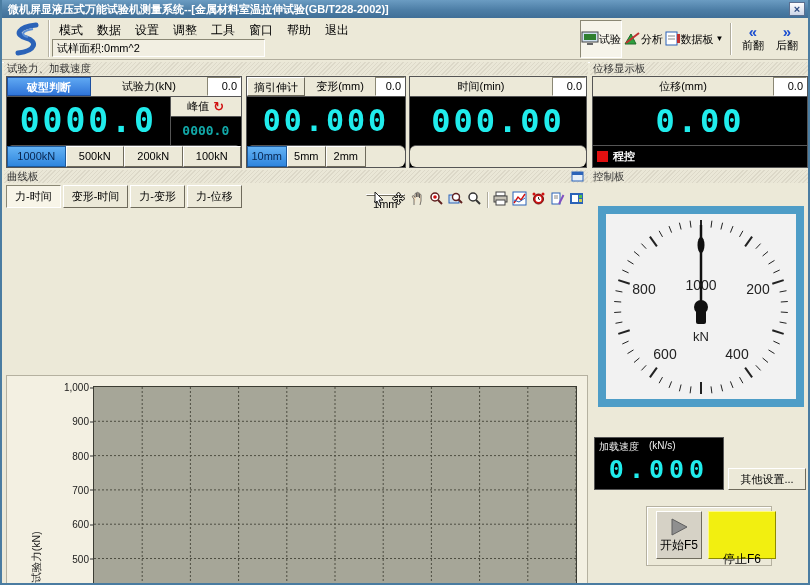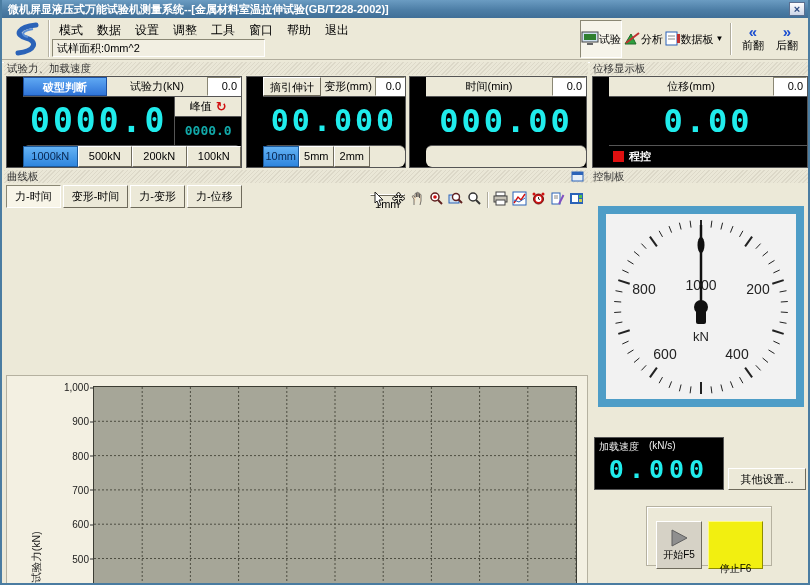--- a/index.html
+++ b/index.html
@@ -30,21 +30,21 @@
   .dd-arrow{width:11px;height:38px;font-size:8px;line-height:38px;text-align:center;cursor:pointer;color:#000;}
   .tb-sep{width:1px;height:32px;background:#b0ac9c;box-shadow:1px 0 0 #fff;margin:0 5px;}
   .flip{width:34px;height:38px;display:flex;flex-direction:column;align-items:center;justify-content:center;
     font-size:11px;cursor:pointer;}
   .flip .glyph{color:#1c4fd0;font-weight:bold;font-size:15px;line-height:13px;}
   .hsep{left:0;top:59px;width:810px;height:2px;border-top:1px solid #b0ac9c;border-bottom:1px solid #fff;}
   
   .strip{height:13px;font-size:10.5px;line-height:13px;color:#333;padding-left:3px;box-sizing:border-box;
     background:repeating-linear-gradient(135deg,#dcd8c8 0 1px,#eae7d7 1px 3px);}
   
-  .subpanel{box-sizing:border-box;border:1px solid #555;background:#000;padding-left:16px;}
+  .subpanel{box-sizing:border-box;border:1px solid #555;background:#000;}
   .sp-head{display:flex;height:20px;background:#ece9d8;border-bottom:1px solid #555;box-sizing:border-box;}
   .sp-label{flex:1;font-size:11px;line-height:19px;text-align:center;color:#000;}
   .ind-box{box-sizing:border-box;border:1px solid;border-color:#8a8774 #fff #fff #8a8774;background:#fff;
     font-size:11px;line-height:17px;text-align:right;padding-right:3px;color:#000;}
   .blue-btn{box-sizing:border-box;background:linear-gradient(180deg,#5fa8f2,#2f74d8);border:1px solid #1c4fa0;
     color:#fff;font-size:11px;font-weight:bold;line-height:18px;text-align:center;cursor:pointer;}
   .mini-btn{box-sizing:border-box;background:#ece9d8;border:1px solid;border-color:#fff #6f6b5c #6f6b5c #fff;
     font-size:11px;line-height:18px;text-align:center;cursor:pointer;color:#000;}
   .seg{font-family:"DejaVu Sans Mono",monospace;font-weight:bold;color:#20ecec;}
   .seg-big{font-size:33px;letter-spacing:3px;line-height:48px;text-align:center;}
@@ -68,23 +68,23 @@
     border:8px solid #4e9dc7;background:#f2f2f2;}
   .gauge-label{position:absolute;transform:translate(-50%,-50%);font-size:14px;color:#222;}
   .speed-panel{left:592px;top:437px;width:130px;height:53px;background:#000;border:1px solid #555;box-sizing:border-box;}
   .speed-head{color:#efefef;font-size:10px;padding:2px 4px 0 4px;display:flex;gap:10px;}
   .speed-val{font-size:25px;letter-spacing:5px;text-align:center;line-height:32px;}
   .push-btn{box-sizing:border-box;background:#ece9d8;border:1px solid;border-color:#fff #6f6b5c #6f6b5c #fff;
     font-size:11px;text-align:center;cursor:pointer;color:#000;}
   .groupbox{left:644px;top:506px;width:126px;height:60px;box-sizing:border-box;border:1px solid #b5b1a0;
     box-shadow:inset 1px 1px 0 #fff;}
   .big-btn{display:flex;flex-direction:column;align-items:center;justify-content:center;cursor:pointer;
-    box-sizing:border-box;border:1px solid;border-color:#fff #6f6b5c #6f6b5c #fff;font-size:10px;color:#000;margin-top:10px;}
+    box-sizing:border-box;border:1px solid;border-color:#fff #6f6b5c #6f6b5c #fff;font-size:12px;color:#000;}
   .start{left:654px;top:511px;width:46px;height:48px;background:#d6d2c6;}
-  .stop{left:706px;top:511px;width:55px;height:48px;background:#f2ef10;border-color:#fffb80 #8f8c00 #8f8c00 #fffb80;gap:48px;}
+  .stop{left:706px;top:511px;width:68px;height:48px;background:#f2ef10;border-color:#fffb80 #8f8c00 #8f8c00 #fffb80;gap:48px;}
 </style>
 </head>
 <body>
 
 <div id="window">
 
   <div class="abs titlebar">
     <span>微机屏显液压式万能试验机测量系统--[金属材料室温拉伸试验(GB/T228-2002)]</span>
   </div>
   <div class="abs close-btn">

